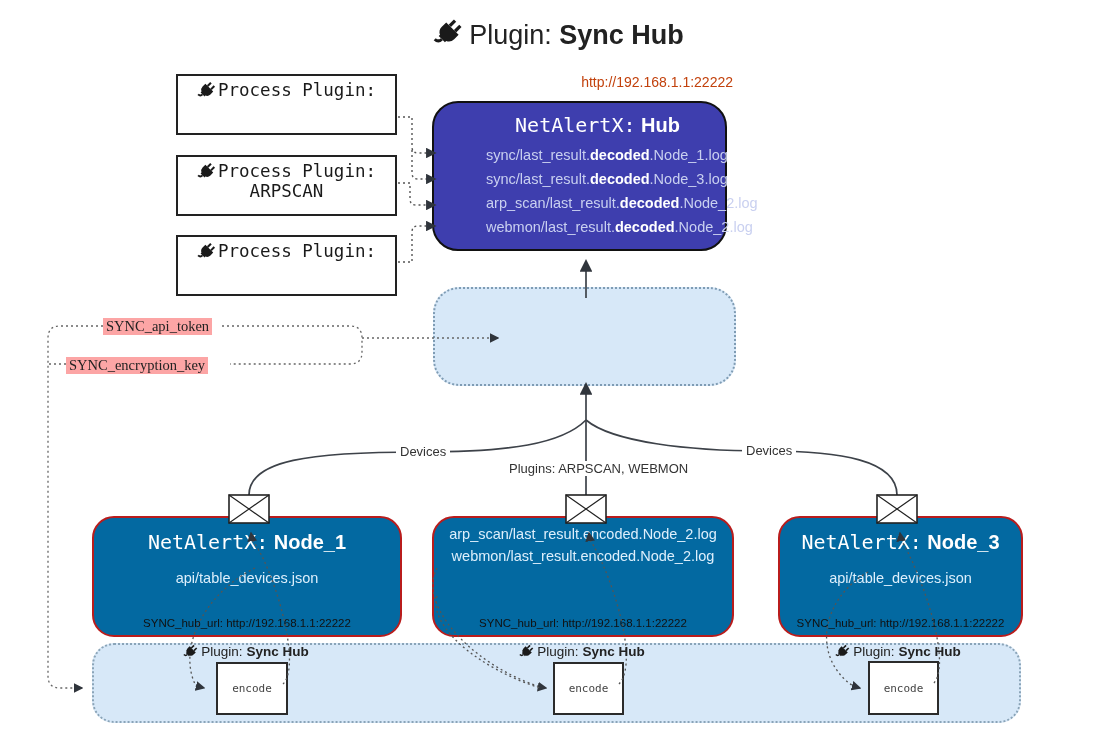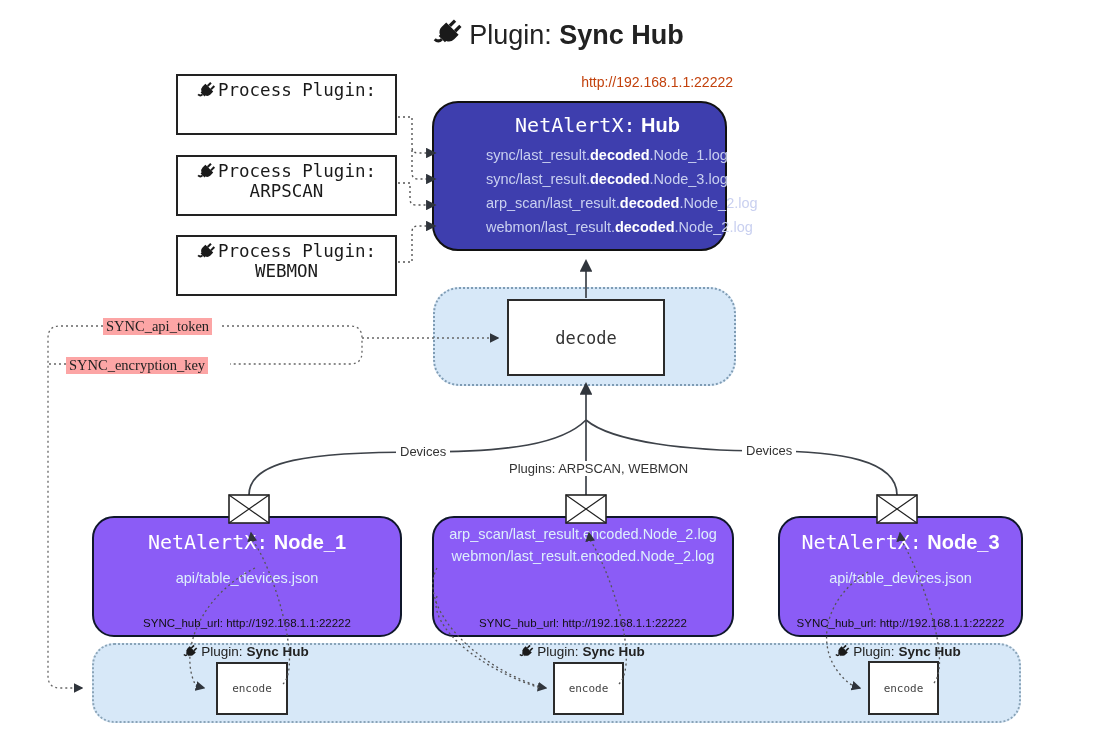--- a/index.html
+++ b/index.html
@@ -29,21 +29,21 @@
   .dec-wrap{left:433px;top:287px;width:303px;height:99px;background:#D7E8F8;
             border:2px dotted #7f9cb4;border-radius:26px;z-index:1;box-sizing:border-box;}
   .dec-box{left:507px;top:299px;width:158px;height:77px;background:#fff;border:2px solid #2b2b2b;
            z-index:1;box-sizing:border-box;display:flex;align-items:center;justify-content:center;
            font-size:17px;color:#333;}
   
   .keylbl{font-size:14.5px;color:#222;background:#fca5a5;padding:0 3px;z-index:4;white-space:nowrap;font-family:Liberation Serif, serif;}
   
   .edgelbl{font-size:13px;color:#333;background:#fff;padding:0 4px;z-index:4;white-space:nowrap;}
   
-  .node{top:516px;height:121px;background:#8b5cf6;border:2px solid #0f172a;border-radius:22px;
+  .node{top:516px;height:121px;background:#0369a1;border:2px solid #b91c1c;border-radius:22px;
         z-index:1;box-sizing:border-box;text-align:center;}
   .node-title{margin-top:12px;font-size:20px;color:#fff;white-space:nowrap;}
   .node-title .name{font-weight:700;font-family:"Liberation Sans","DejaVu Sans",sans-serif;}
   .node-line{font-size:14.5px;color:#ddeffc;margin-top:6px;white-space:nowrap;}
   .node-line.first{margin-top:16px;}
   .node-foot{position:absolute;bottom:6px;left:0;width:100%;text-align:center;
              font-size:11.5px;color:#111;white-space:nowrap;}
   
   .band{left:92px;top:643px;width:929px;height:80px;background:#D7E8F8;
         border:2px dotted #8aa4b8;border-radius:22px;z-index:0;box-sizing:border-box;}
@@ -87,36 +87,34 @@
   <div class="abs pbox mono" style="top:155px">
     <div class="l1"><svg class="ic" width="19" height="19" viewBox="0 0 24 24">
           <use href="#plug"></use>
         </svg><span>Process Plugin:</span></div>
     <div>ARPSCAN</div>
   </div>
   <div class="abs pbox mono" style="top:235px">
     <div class="l1"><svg class="ic" width="19" height="19" viewBox="0 0 24 24">
           <use href="#plug"></use>
         </svg><span>Process Plugin:</span></div>
-    <div>WEBMON</div>
   </div>
 
   <div class="abs hub-url">http://192.168.1.1:22222</div>
   <div class="abs hub">
     <div class="hub-title"><span class="mono">NetAlertX:</span>&nbsp;<span class="name">Hub</span></div>
     <div class="hub-lines">
       <div class="hub-line"><span>sync/last_result.</span><b>decoded</b><span>.Node_1.log</span></div>
       <div class="hub-line"><span>sync/last_result.</span><b>decoded</b><span>.Node_3.log</span></div>
       <div class="hub-line"><span>arp_scan/last_result.</span><b>decoded</b><span>.Node_2.log</span></div>
       <div class="hub-line"><span>webmon/last_result.</span><b>decoded</b><span>.Node_2.log</span></div>
     </div>
   </div>
 
   <div class="abs dec-wrap"></div>
-  <div class="abs dec-box mono">decode</div>
 
   <div class="abs keylbl" style="left:103px;top:318px">SYNC_api_token</div>
   <div class="abs keylbl" style="left:66px;top:357px">SYNC_encryption_key</div>
 
   <div class="abs edgelbl" style="left:396px;top:444px">Devices</div>
   <div class="abs edgelbl" style="left:742px;top:443px">Devices</div>
   <div class="abs edgelbl" style="left:505px;top:461px">Plugins: ARPSCAN, WEBMON</div>
 
   <div class="abs node" style="left:92px;width:310px">
     <div class="node-title"><span class="mono">NetAlertX:</span>&nbsp;<span class="name">Node_1</span></div>

